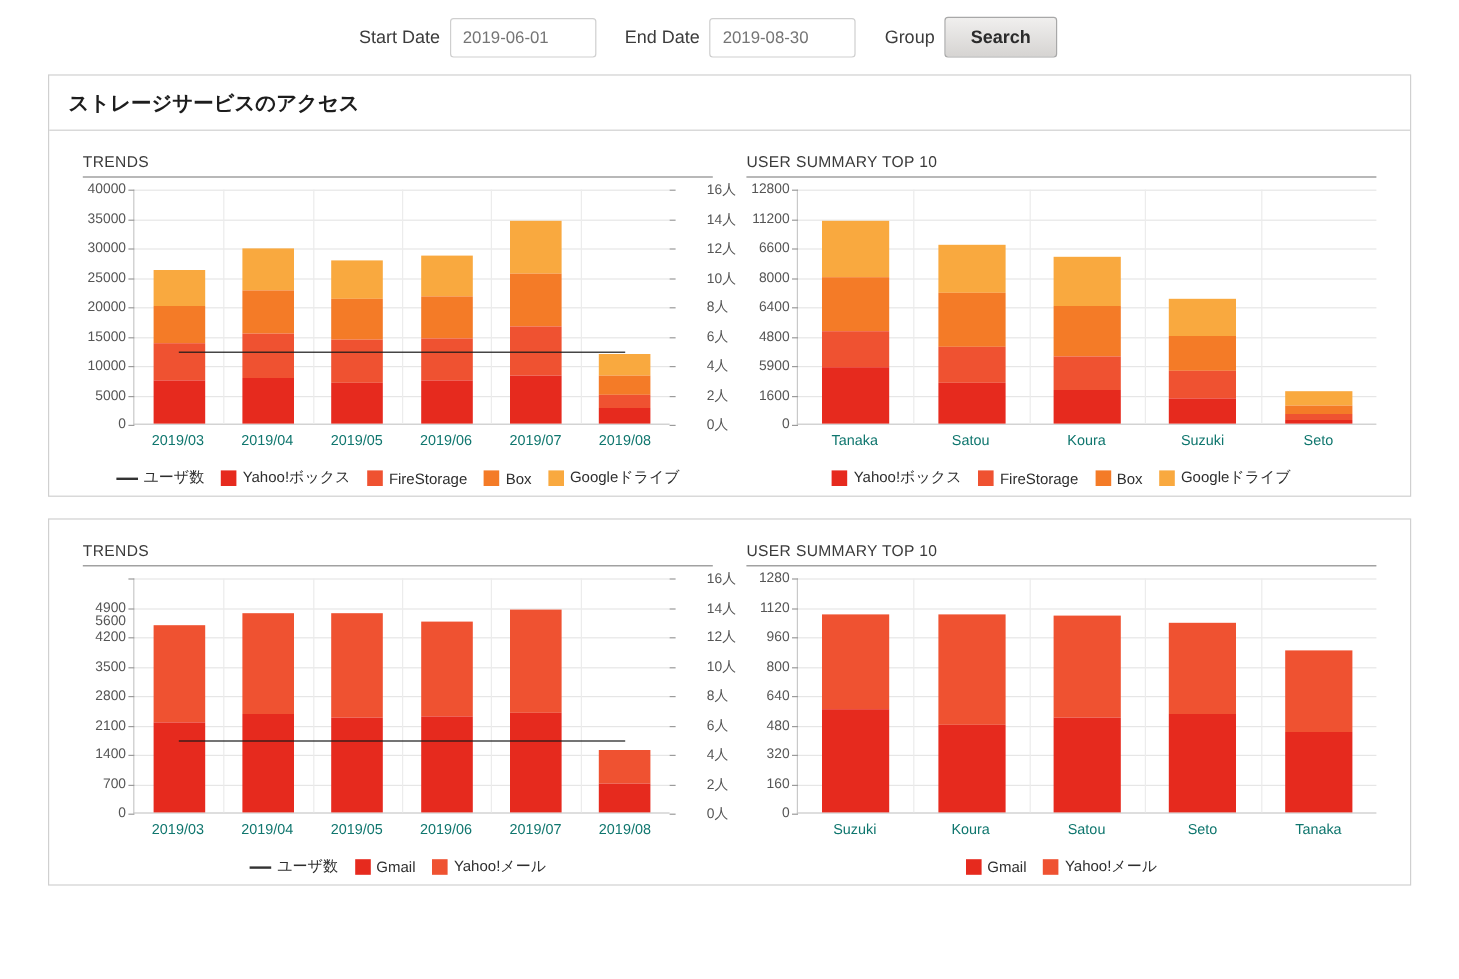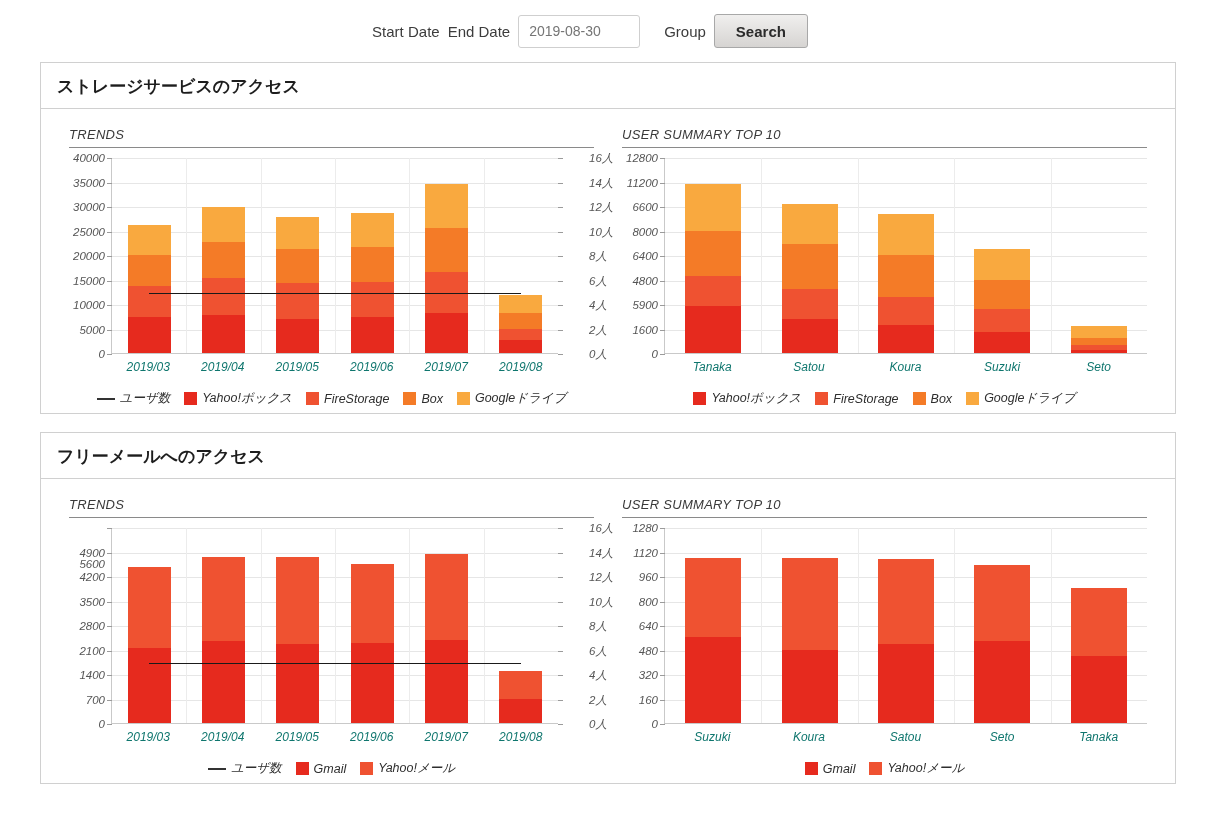--- a/index.html
+++ b/index.html
@@ -66,21 +66,21 @@
     padding: 12px 16px 10px 16px;
     border-bottom: 1px solid #d0d0d0;
     font-size: 17px;
     font-weight: bold;
     color: #1d1d1d;
   }
   .panel-body {
     display: flex;
     padding: 10px 14px 6px 14px;
   }
-  .chart-col { flex: 1 1 50%; padding: 4px 6px 0 6px; font-style: italic; }
+  .chart-col { flex: 1 1 50%; padding: 4px 6px 0 6px; }
 
   .chart-title {
     font-size: 13px;
     color: #3a3a3a;
     letter-spacing: .3px;
     padding-bottom: 5px;
     border-bottom: 1px solid #8a8a8a;
     margin: 4px 8px 0 8px;
   }
 
@@ -185,20 +185,21 @@
     display: inline-block;
   }
 </style>
 </head>
 <body>
 
 <div class="page">
 
   <div class="searchbar">
     <span class="field-label">Start Date</span>
+    <input class="text-input date" type="text" placeholder="2019-06-01" style="">
     <span class="field-label">End Date</span>
     <input class="text-input date" type="text" placeholder="2019-08-30" style="">
     <span class="field-label">Group</span>
     <button class="search-btn">Search</button>
   </div>
 
   <div class="panel">
     <div class="panel-header">ストレージサービスのアクセス</div>
     <div class="panel-body">
       <div class="chart-col">
@@ -439,21 +440,20 @@
                 <span class="swatch" style="background: rgb(249, 169, 63);"></span>
                 <span>Googleドライブ</span>
               </div>
             </div>
           </div>
       </div>
     </div>
   </div>
 
   <div class="panel">
-    <div class="panel-header">フリーメールへのアクセス</div>
     <div class="panel-body">
       <div class="chart-col">
         <div class="chart-title">TRENDS</div>
         <div class="chart-wrap">
             <div class="plot dual" style="height: 196px;">
               <div class="ytick" style="top: 196px;">0</div>
               <div class="tickmark" style="top: 196px;"></div>
               <div class="gridline" style="top: 171.5px;"></div>
               <div class="ytick" style="top: 171.5px;">700</div>
               <div class="tickmark" style="top: 171.5px;"></div>

